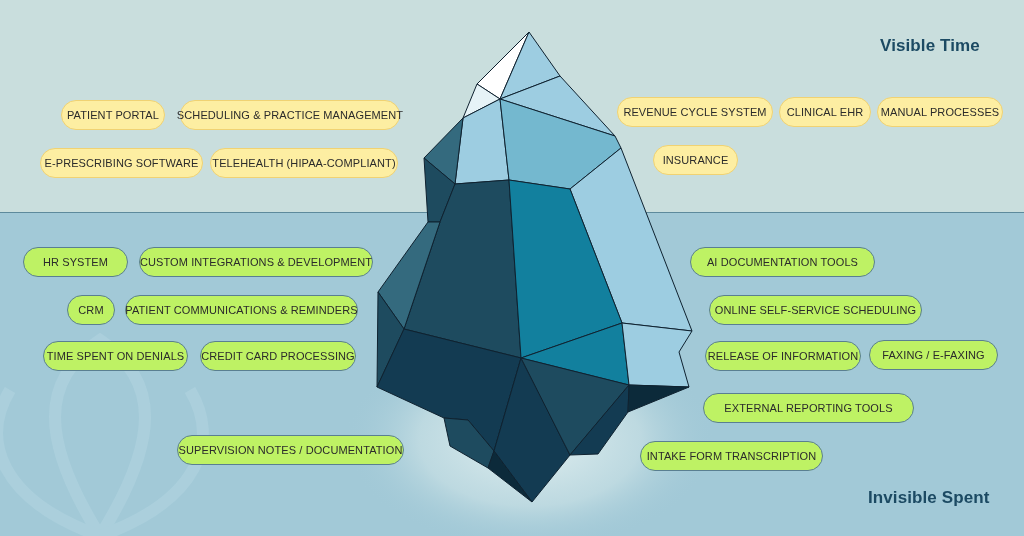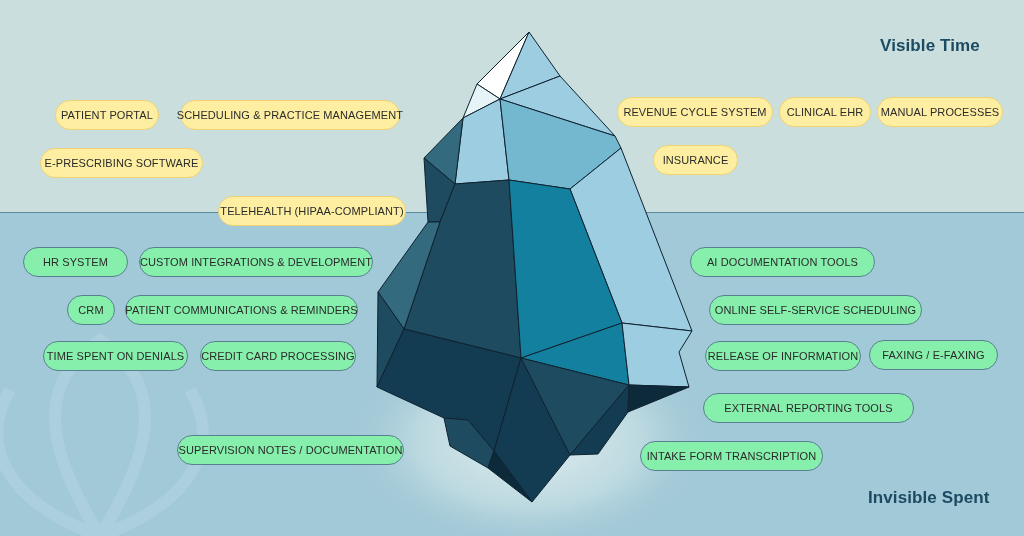--- a/index.html
+++ b/index.html
@@ -10,21 +10,21 @@
     .water { position: absolute; left: 0; top: 212px; width: 1024px; height: 324px; background: #a2c9d7; border-top: 1px solid #5d8a9c; }
     svg.layer { position: absolute; left: 0; top: 0; width: 1024px; height: 536px; }
     .heading { position: absolute; font-weight: bold; color: #1c4a63; font-size: 17px; letter-spacing: 0.1px; }
     .pill {
       position: absolute; height: 30px; border-radius: 15px;
       display: flex; align-items: center; justify-content: center;
       font-size: 11px; color: #2b2b2b; letter-spacing: 0.1px; white-space: nowrap;
       text-transform: uppercase;
     }
     .pill.visible { background: #fdeea2; border: 1.5px solid #f0d273; }
-    .pill.invisible { background: #86efac; border: 1.5px solid #5a7f91; }
+    .pill.invisible { background: #bef264; border: 1.5px solid #5a7f91; }
   </style>
 </head>
 <body>
 
 <div class="stage">
   <div class="sky"></div>
   <div class="water"></div>
 
   <svg class="layer" viewBox="0 0 1024 536">
     <defs>
@@ -66,24 +66,24 @@
     <polygon points="521,358 570,455 532,502 494,451" fill="#133b52"></polygon>
     <polygon points="494,451 532,502 488,468" fill="#0c2a3a"></polygon>
     <polygon points="521,358 629,385 570,455" fill="#1e4b5f"></polygon>
     <polygon points="629,385 628,412 598,454 570,455" fill="#133b52"></polygon>
     <polygon points="629,385 689,387 628,412" fill="#0c2a3a"></polygon>
   </svg>
 
   <div class="heading" style="left:880px; top:36px;">Visible Time</div>
   <div class="heading" style="left:868px; top:488px;">Invisible Spent</div>
 
-  <div class="pill visible" style="left:55px; top:100px; width:104px;">Patient Portal</div>
+  <div class="pill visible" style="left:61px; top:100px; width:104px;">Patient Portal</div>
   <div class="pill visible" style="left:180px; top:100px; width:220px;">Scheduling &amp; Practice Management</div>
   <div class="pill visible" style="left:40px; top:148px; width:163px;">E-Prescribing Software</div>
-  <div class="pill visible" style="left:218px; top:148px; width:188px;margin-top:48px;">Telehealth (HIPAA-Compliant)</div>
+  <div class="pill visible" style="left:210px; top:148px; width:188px;">Telehealth (HIPAA-Compliant)</div>
   <div class="pill visible" style="left:617px; top:97px; width:156px;">Revenue Cycle System</div>
   <div class="pill visible" style="left:779px; top:97px; width:92px;">Clinical EHR</div>
   <div class="pill visible" style="left:877px; top:97px; width:126px;">Manual Processes</div>
   <div class="pill visible" style="left:653px; top:145px; width:85px;">Insurance</div>
 
   <div class="pill invisible" style="left:23px; top:247px; width:105px;">HR System</div>
   <div class="pill invisible" style="left:139px; top:247px; width:234px;">Custom Integrations &amp; Development</div>
   <div class="pill invisible" style="left:67px; top:295px; width:48px;">CRM</div>
   <div class="pill invisible" style="left:125px; top:295px; width:233px;">Patient Communications &amp; Reminders</div>
   <div class="pill invisible" style="left:43px; top:341px; width:145px;">Time Spent on Denials</div>

